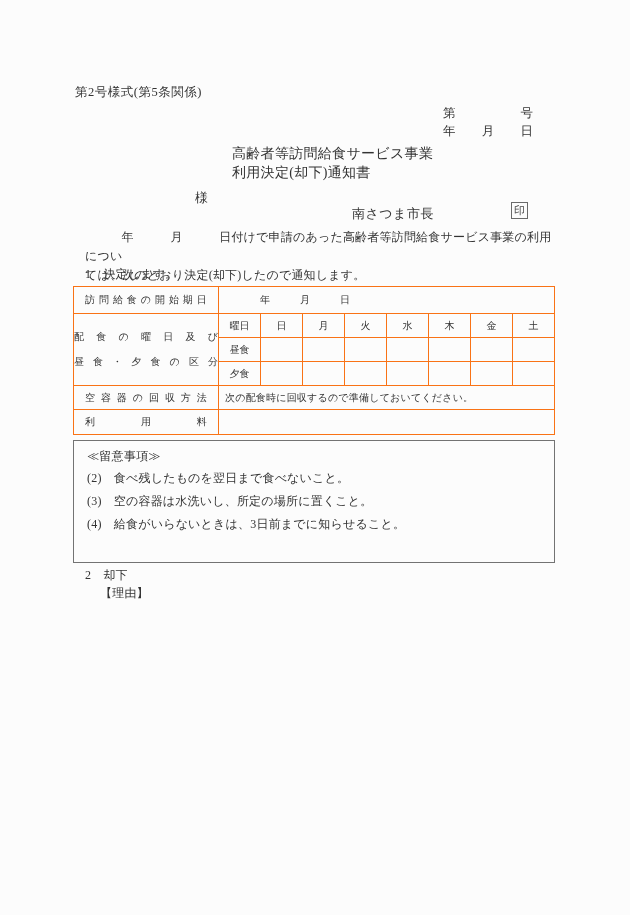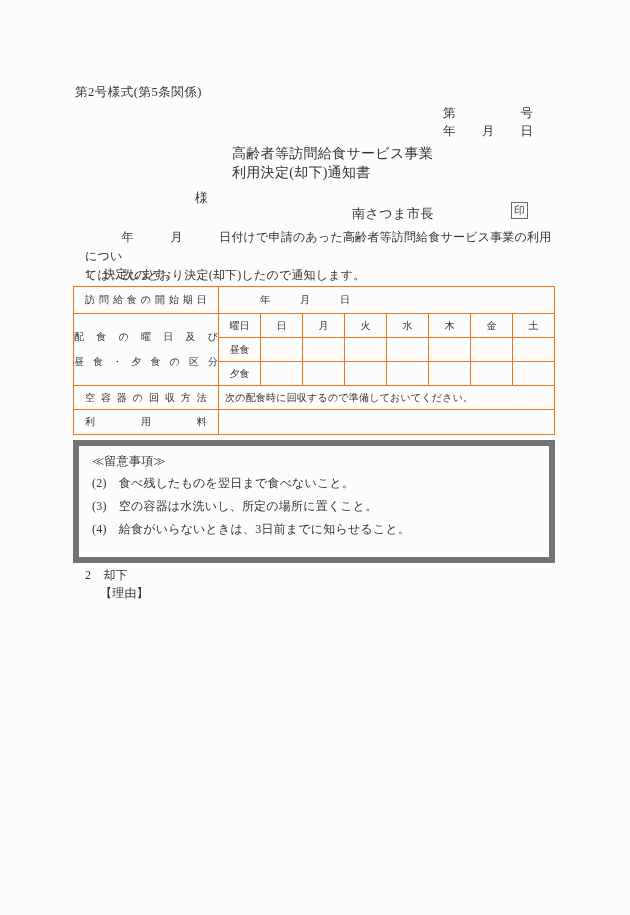--- a/index.html
+++ b/index.html
@@ -53,21 +53,21 @@
     padding: 0 11px; letter-spacing: 0.2px;
   }
   .dl-wrap { display: flex; flex-direction: column; justify-content: center; gap: 11px; }
   .dl-line { width: 100%; text-align: justify; text-align-last: justify; }
   .subh { text-align: center; font-size: 11.5px; margin-left: 32px; }
   .sd-val { padding-left: 41px; }
   .ct-val { padding-left: 6px; font-size: 11.5px; letter-spacing: 0.2px; }
 
   .notes-box {
     left: 73px; top: 440px; width: 482px; height: 123px;
-    border: 6px solid #737373;
+    border: 1px solid #737373;
     padding: 5px 13px;
   }
   .notes-title { line-height: 21px; letter-spacing: 0.3px; }
   .note-item { line-height: 23px; letter-spacing: 0.2px; }
 
   .section2 { left: 85px; top: 567px; letter-spacing: 0.2px; }
   .reason   { left: 100px; top: 585px; letter-spacing: 0.2px; }
 </style>
 </head>
 <body>

